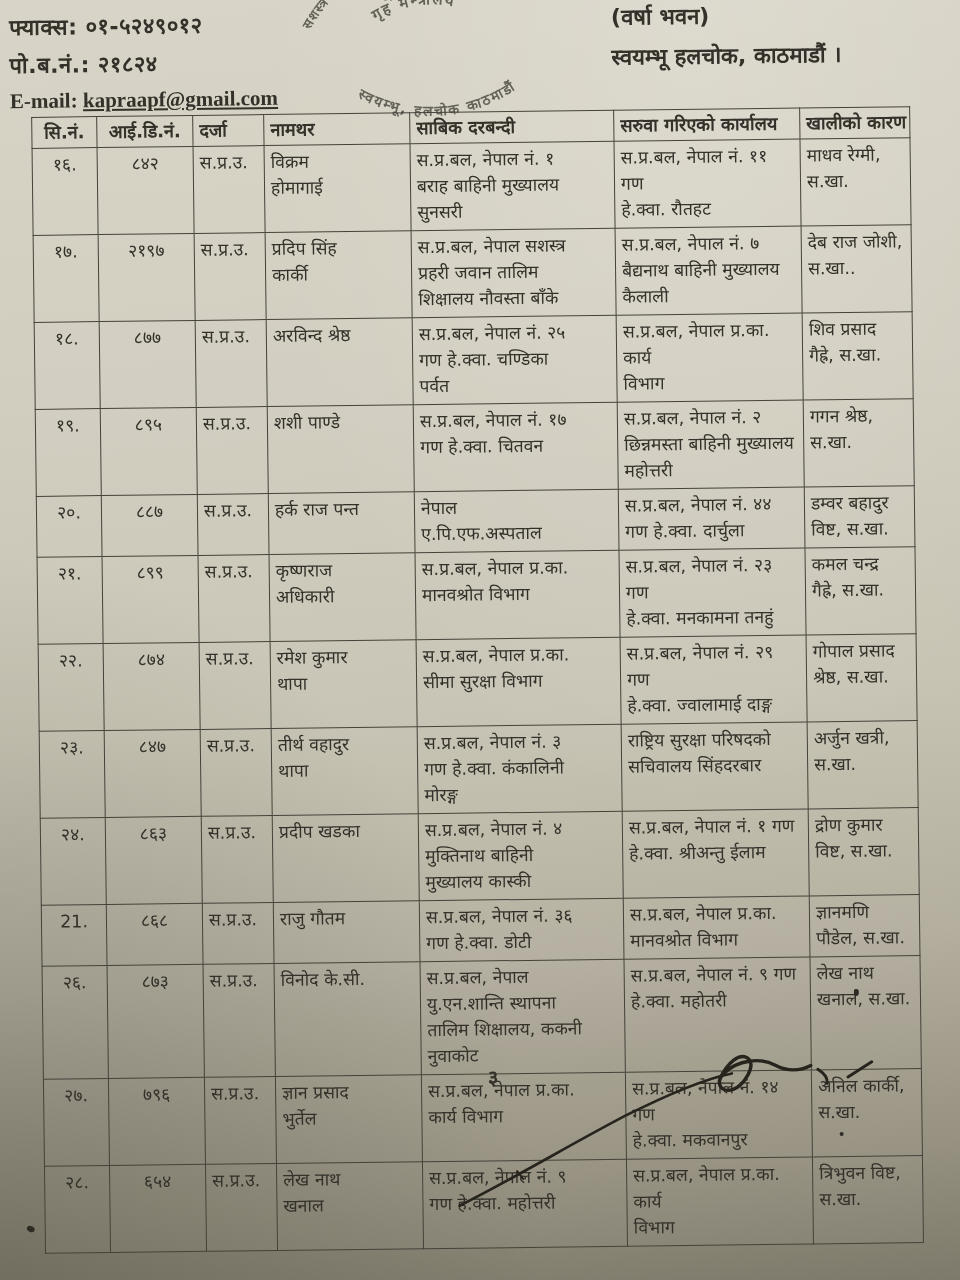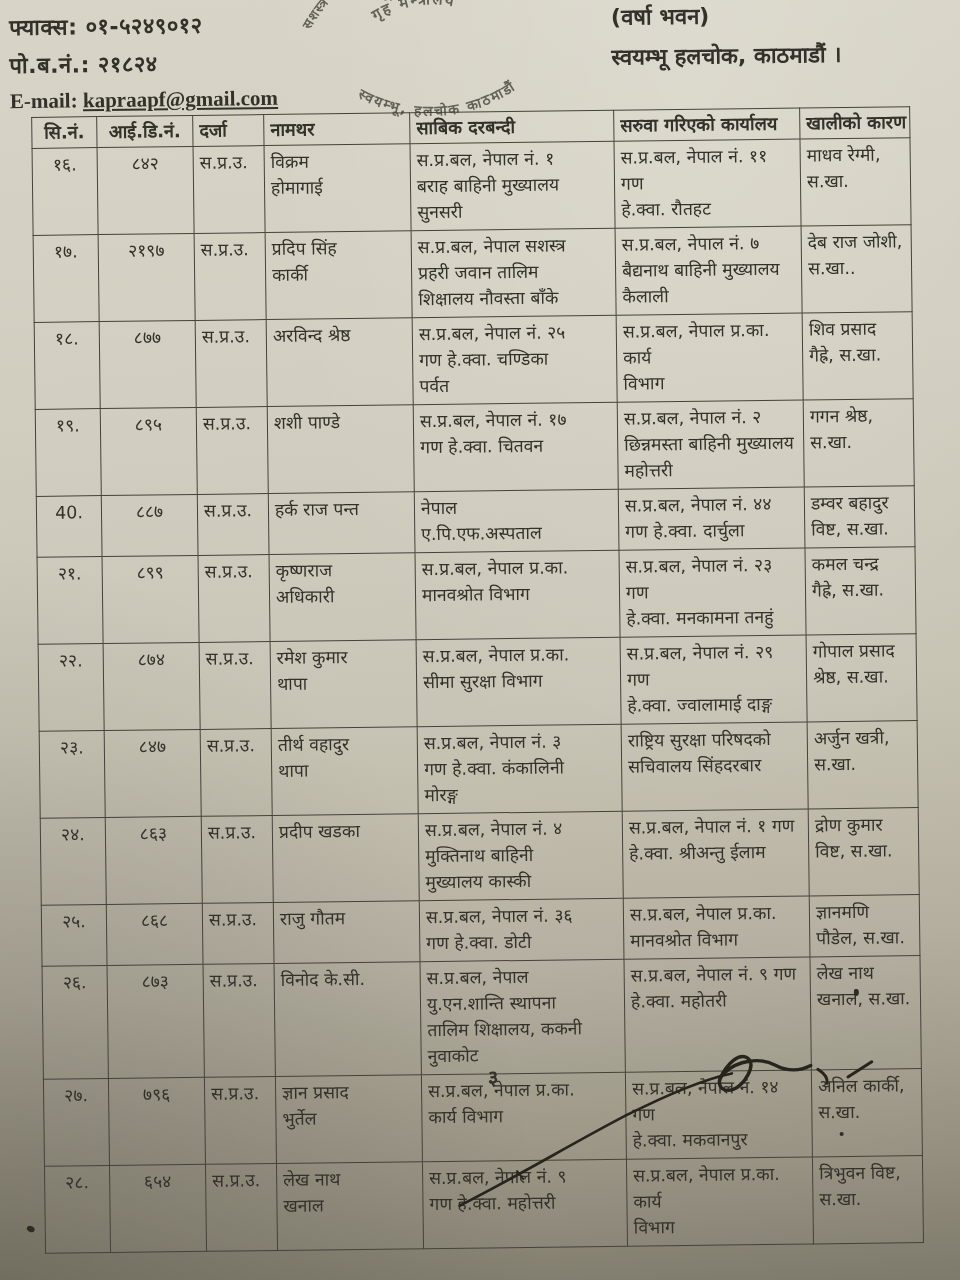--- a/index.html
+++ b/index.html
@@ -155,21 +155,21 @@
           <td>शशी पाण्डे</td>
           <td>स.प्र.बल, नेपाल नं. १७
 गण हे.क्वा. चितवन</td>
           <td>स.प्र.बल, नेपाल नं. २
 छिन्नमस्ता बाहिनी मुख्यालय
 महोत्तरी</td>
           <td>गगन श्रेष्ठ,
 स.खा.</td>
         </tr>
         <tr>
-          <td>40.</td>
+          <td>२०.</td>
           <td>८८७</td>
           <td>स.प्र.उ.</td>
           <td>हर्क राज पन्त</td>
           <td>नेपाल
 ए.पि.एफ.अस्पताल</td>
           <td>स.प्र.बल, नेपाल नं. ४४
 गण हे.क्वा. दार्चुला</td>
           <td>डम्वर बहादुर
 विष्ट, स.खा.</td>
         </tr>
@@ -220,21 +220,21 @@
           <td>प्रदीप खडका</td>
           <td>स.प्र.बल, नेपाल नं. ४
 मुक्तिनाथ बाहिनी
 मुख्यालय कास्की</td>
           <td>स.प्र.बल, नेपाल नं. १ गण
 हे.क्वा. श्रीअन्तु ईलाम</td>
           <td>द्रोण कुमार
 विष्ट, स.खा.</td>
         </tr>
         <tr>
-          <td>२५.</td>
+          <td>21.</td>
           <td>८६८</td>
           <td>स.प्र.उ.</td>
           <td>राजु गौतम</td>
           <td>स.प्र.बल, नेपाल नं. ३६
 गण हे.क्वा. डोटी</td>
           <td>स.प्र.बल, नेपाल प्र.का.
 मानवश्रोत विभाग</td>
           <td>ज्ञानमणि
 पौडेल, स.खा.</td>
         </tr>

